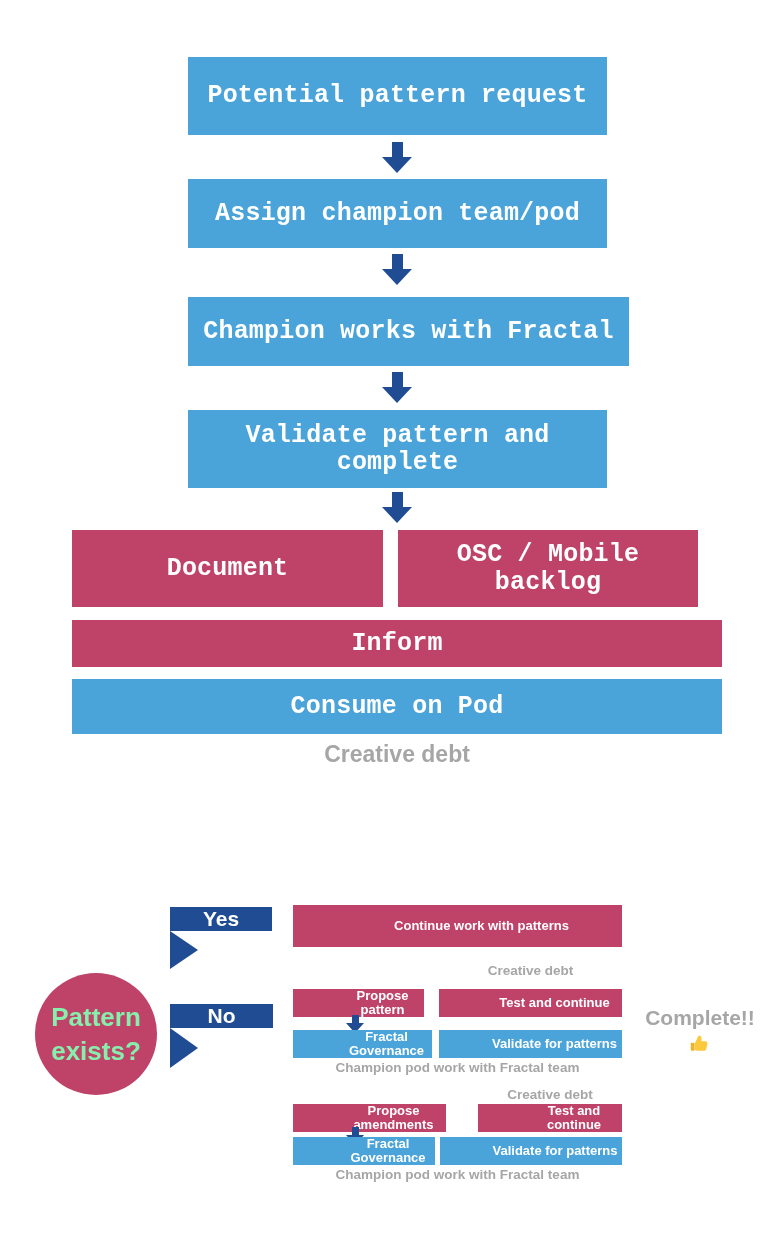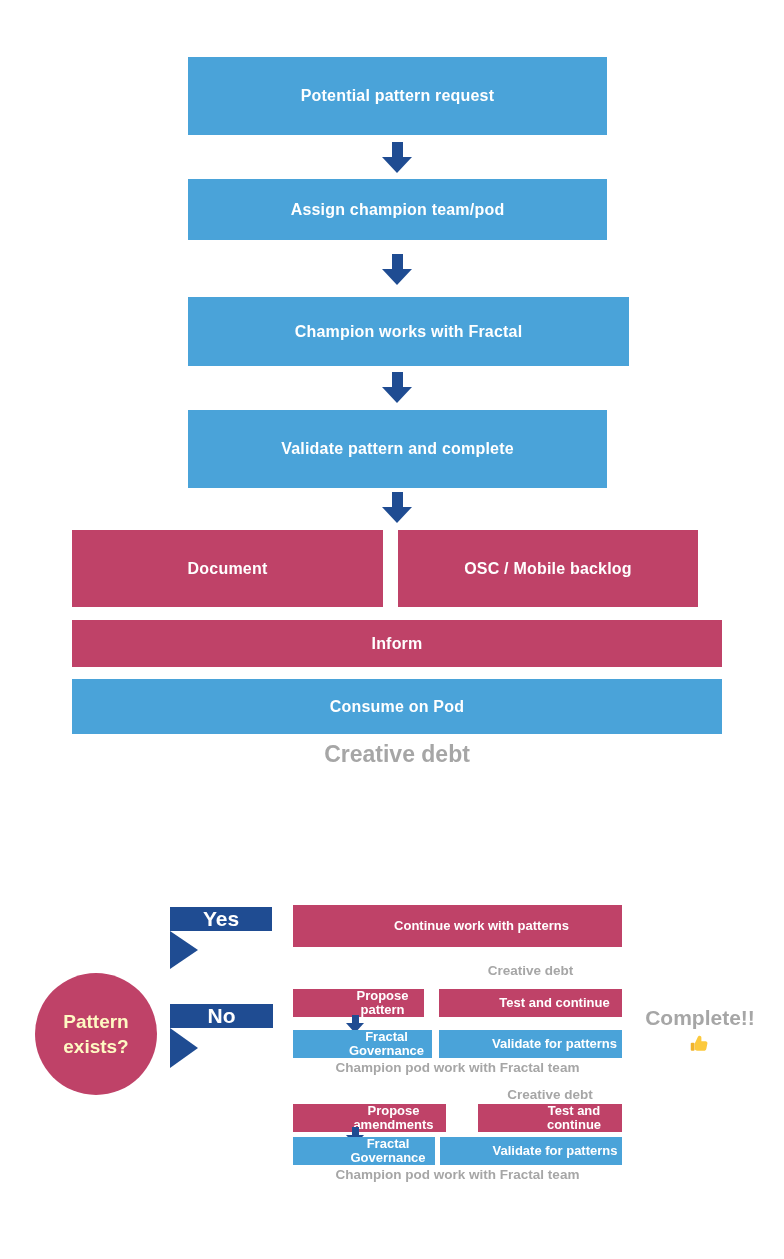--- a/index.html
+++ b/index.html
@@ -2,55 +2,55 @@
 <html><head>
 <meta charset="utf-8">
 <style>
   html,body{margin:0;padding:0;background:#ffffff;}
   .canvas{position:relative;width:784px;height:1259px;background:#ffffff;overflow:hidden;
           font-family:"Liberation Sans","DejaVu Sans",sans-serif;font-weight:bold;}
   .box{position:absolute;display:flex;align-items:center;justify-content:center;
        color:#ffffff;text-align:center;box-sizing:border-box;line-height:1.1;}
   .blue{background:#4aa3d9;}
   .red{background:#bf4268;}
-  .big-label{font-size:16px;letter-spacing:0.2px;}
+  .big-label{font-size:25px;letter-spacing:0.2px;font-family:Liberation Mono, monospace;}
   .small-label{font-size:13px;padding-left:48px;}
   .gray-label{position:absolute;color:#a6a6a6;text-align:center;line-height:1.1;}
   
   .down-arrow{position:absolute;display:flex;flex-direction:column;align-items:center;}
   .down-arrow .stem{background:#1f4c92;}
   .down-arrow .head{width:0;height:0;border-left:15px solid transparent;
                     border-right:15px solid transparent;border-top:16px solid #1f4c92;}
   .down-arrow.small .stem{width:7px;height:8px;}
   .down-arrow.small .head{border-left:9px solid transparent;border-right:9px solid transparent;
                           border-top:10px solid #1f4c92;}
   .down-arrow.large .stem{width:11px;height:15px;}
   
   .chevron{position:absolute;display:flex;align-items:stretch;flex-direction:column;}
   .chev-rect{flex:1;background:#1f4c92;color:#ffffff;display:flex;align-items:center;
              justify-content:center;font-size:21px;}
   .chev-tip{width:0;height:0;}
-  .circle{position:absolute;border-radius:50%;background:#bf4268;color:#fef9c3;
+  .circle{position:absolute;border-radius:50%;background:#bf4268;color:#86efac;
           display:flex;align-items:center;justify-content:center;text-align:center;
-          white-space:pre-line;font-size:19px;line-height:1.32;}
+          white-space:pre-line;font-size:26px;line-height:1.32;}
   .thumb{position:absolute;}
 </style>
 </head>
 <body>
 
 <div class="canvas">
 
   <div class="box blue big-label" style="left:188px;top:57px;width:419px;height:78px;">Potential pattern request</div>
 
   <div class="down-arrow large" style="left:382px;top:142px;">
     <div class="stem"></div>
       <div class="head"></div>
   </div>
 
-  <div class="box blue big-label" style="left:188px;top:179px;width:419px;height:61px;">Assign champion team/pod</div>
+  <div class="box blue big-label" style="left:188px;top:179px;width:419px;height:69px;">Assign champion team/pod</div>
 
   <div class="down-arrow large" style="left:382px;top:254px;">
     <div class="stem"></div>
       <div class="head"></div>
   </div>
 
   <div class="box blue big-label" style="left:188px;top:297px;width:441px;height:69px;">Champion works with Fractal</div>
 
   <div class="down-arrow large" style="left:382px;top:372px;">
     <div class="stem"></div>

